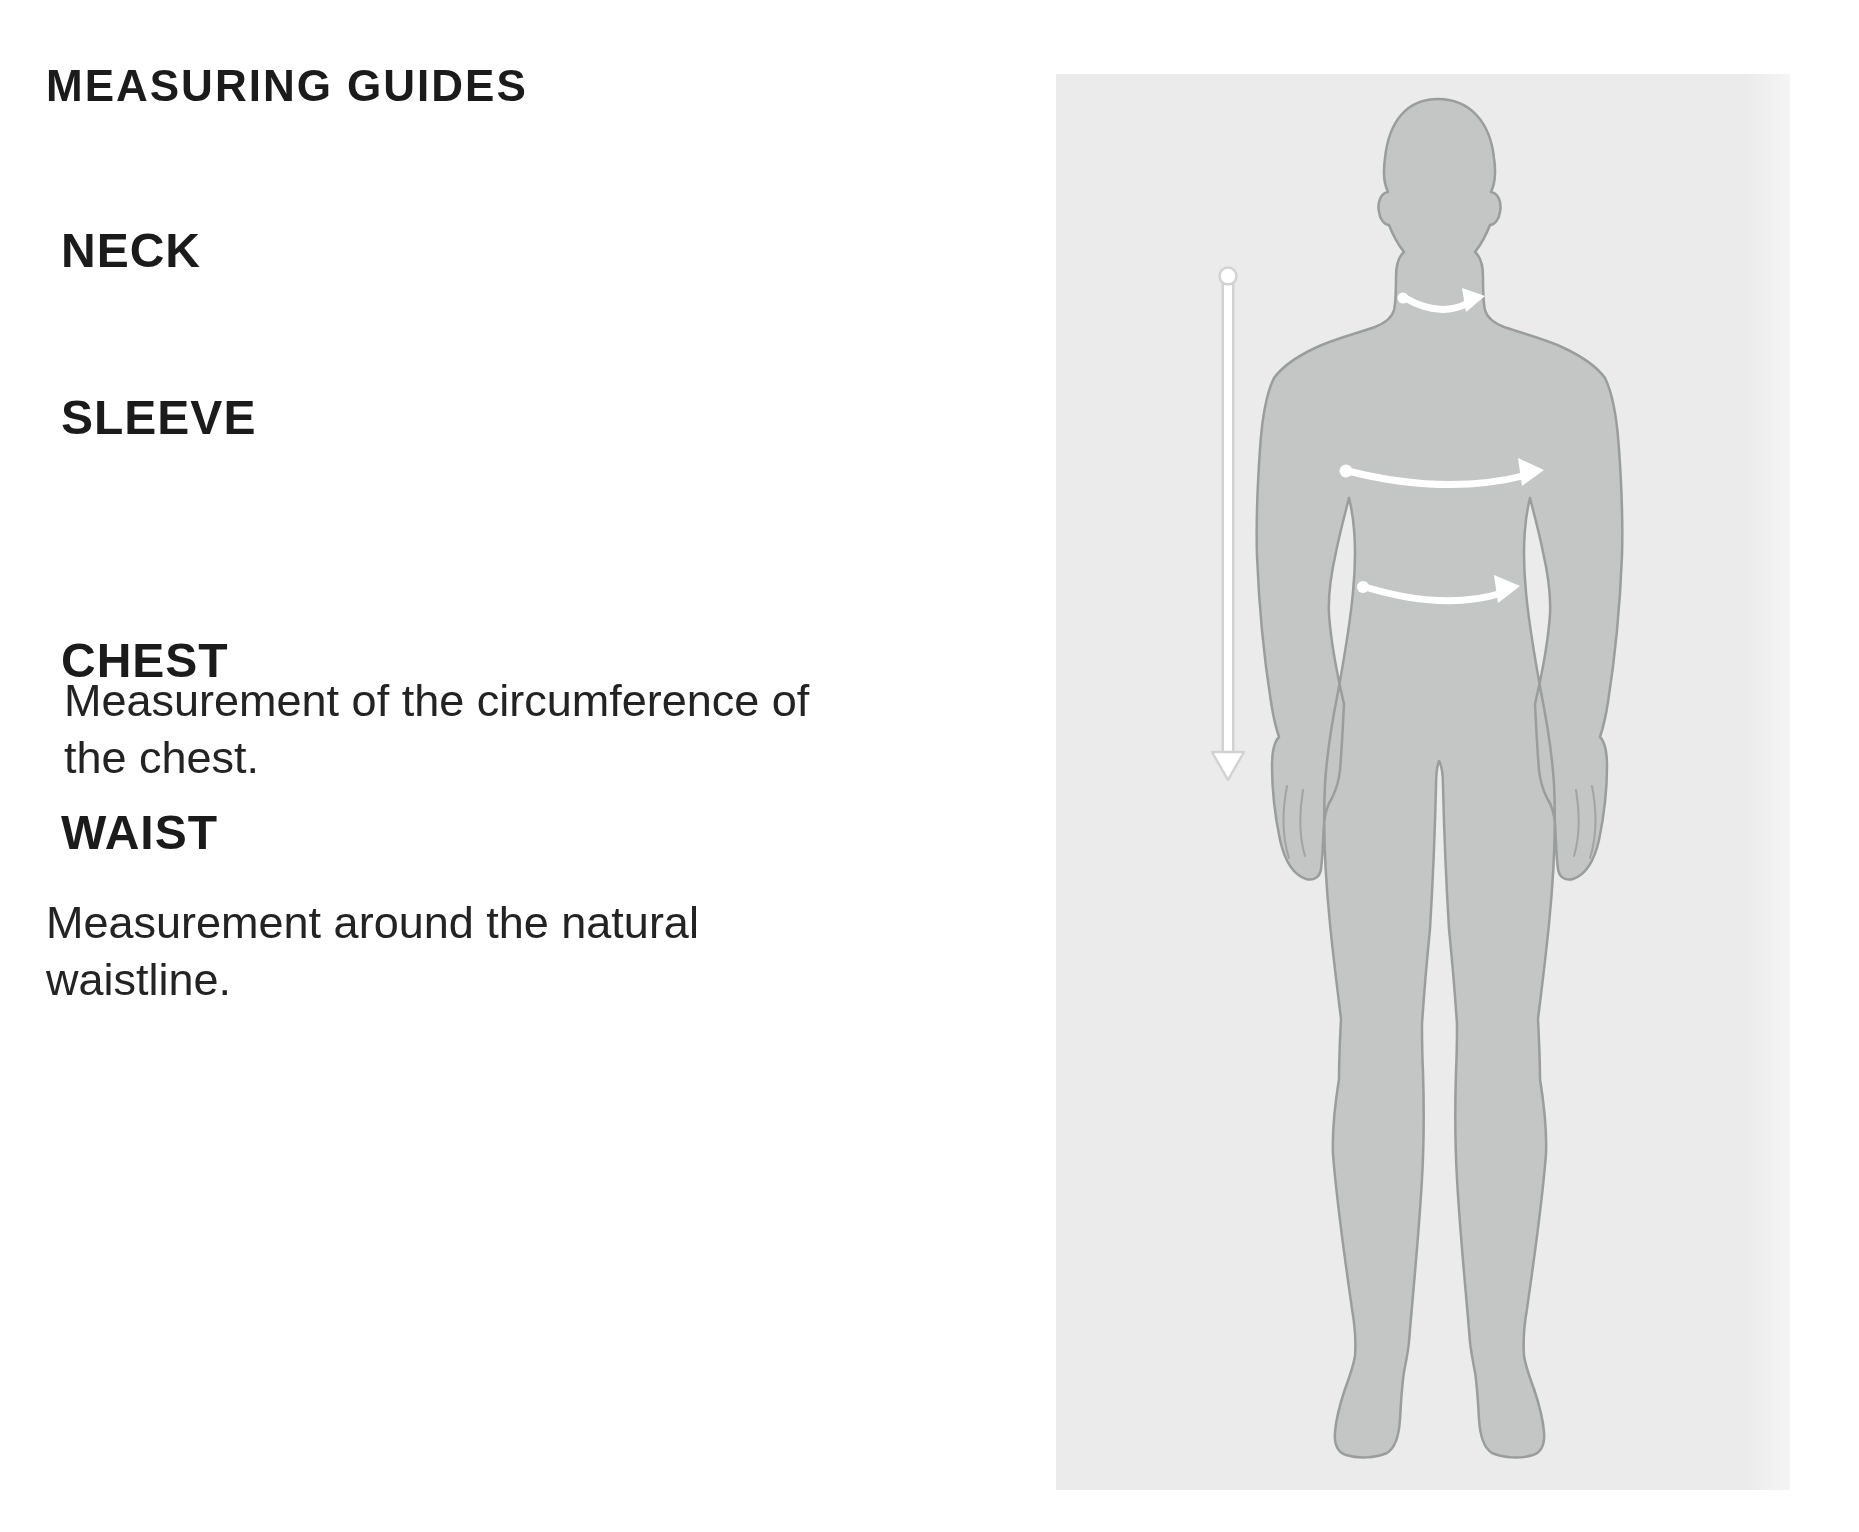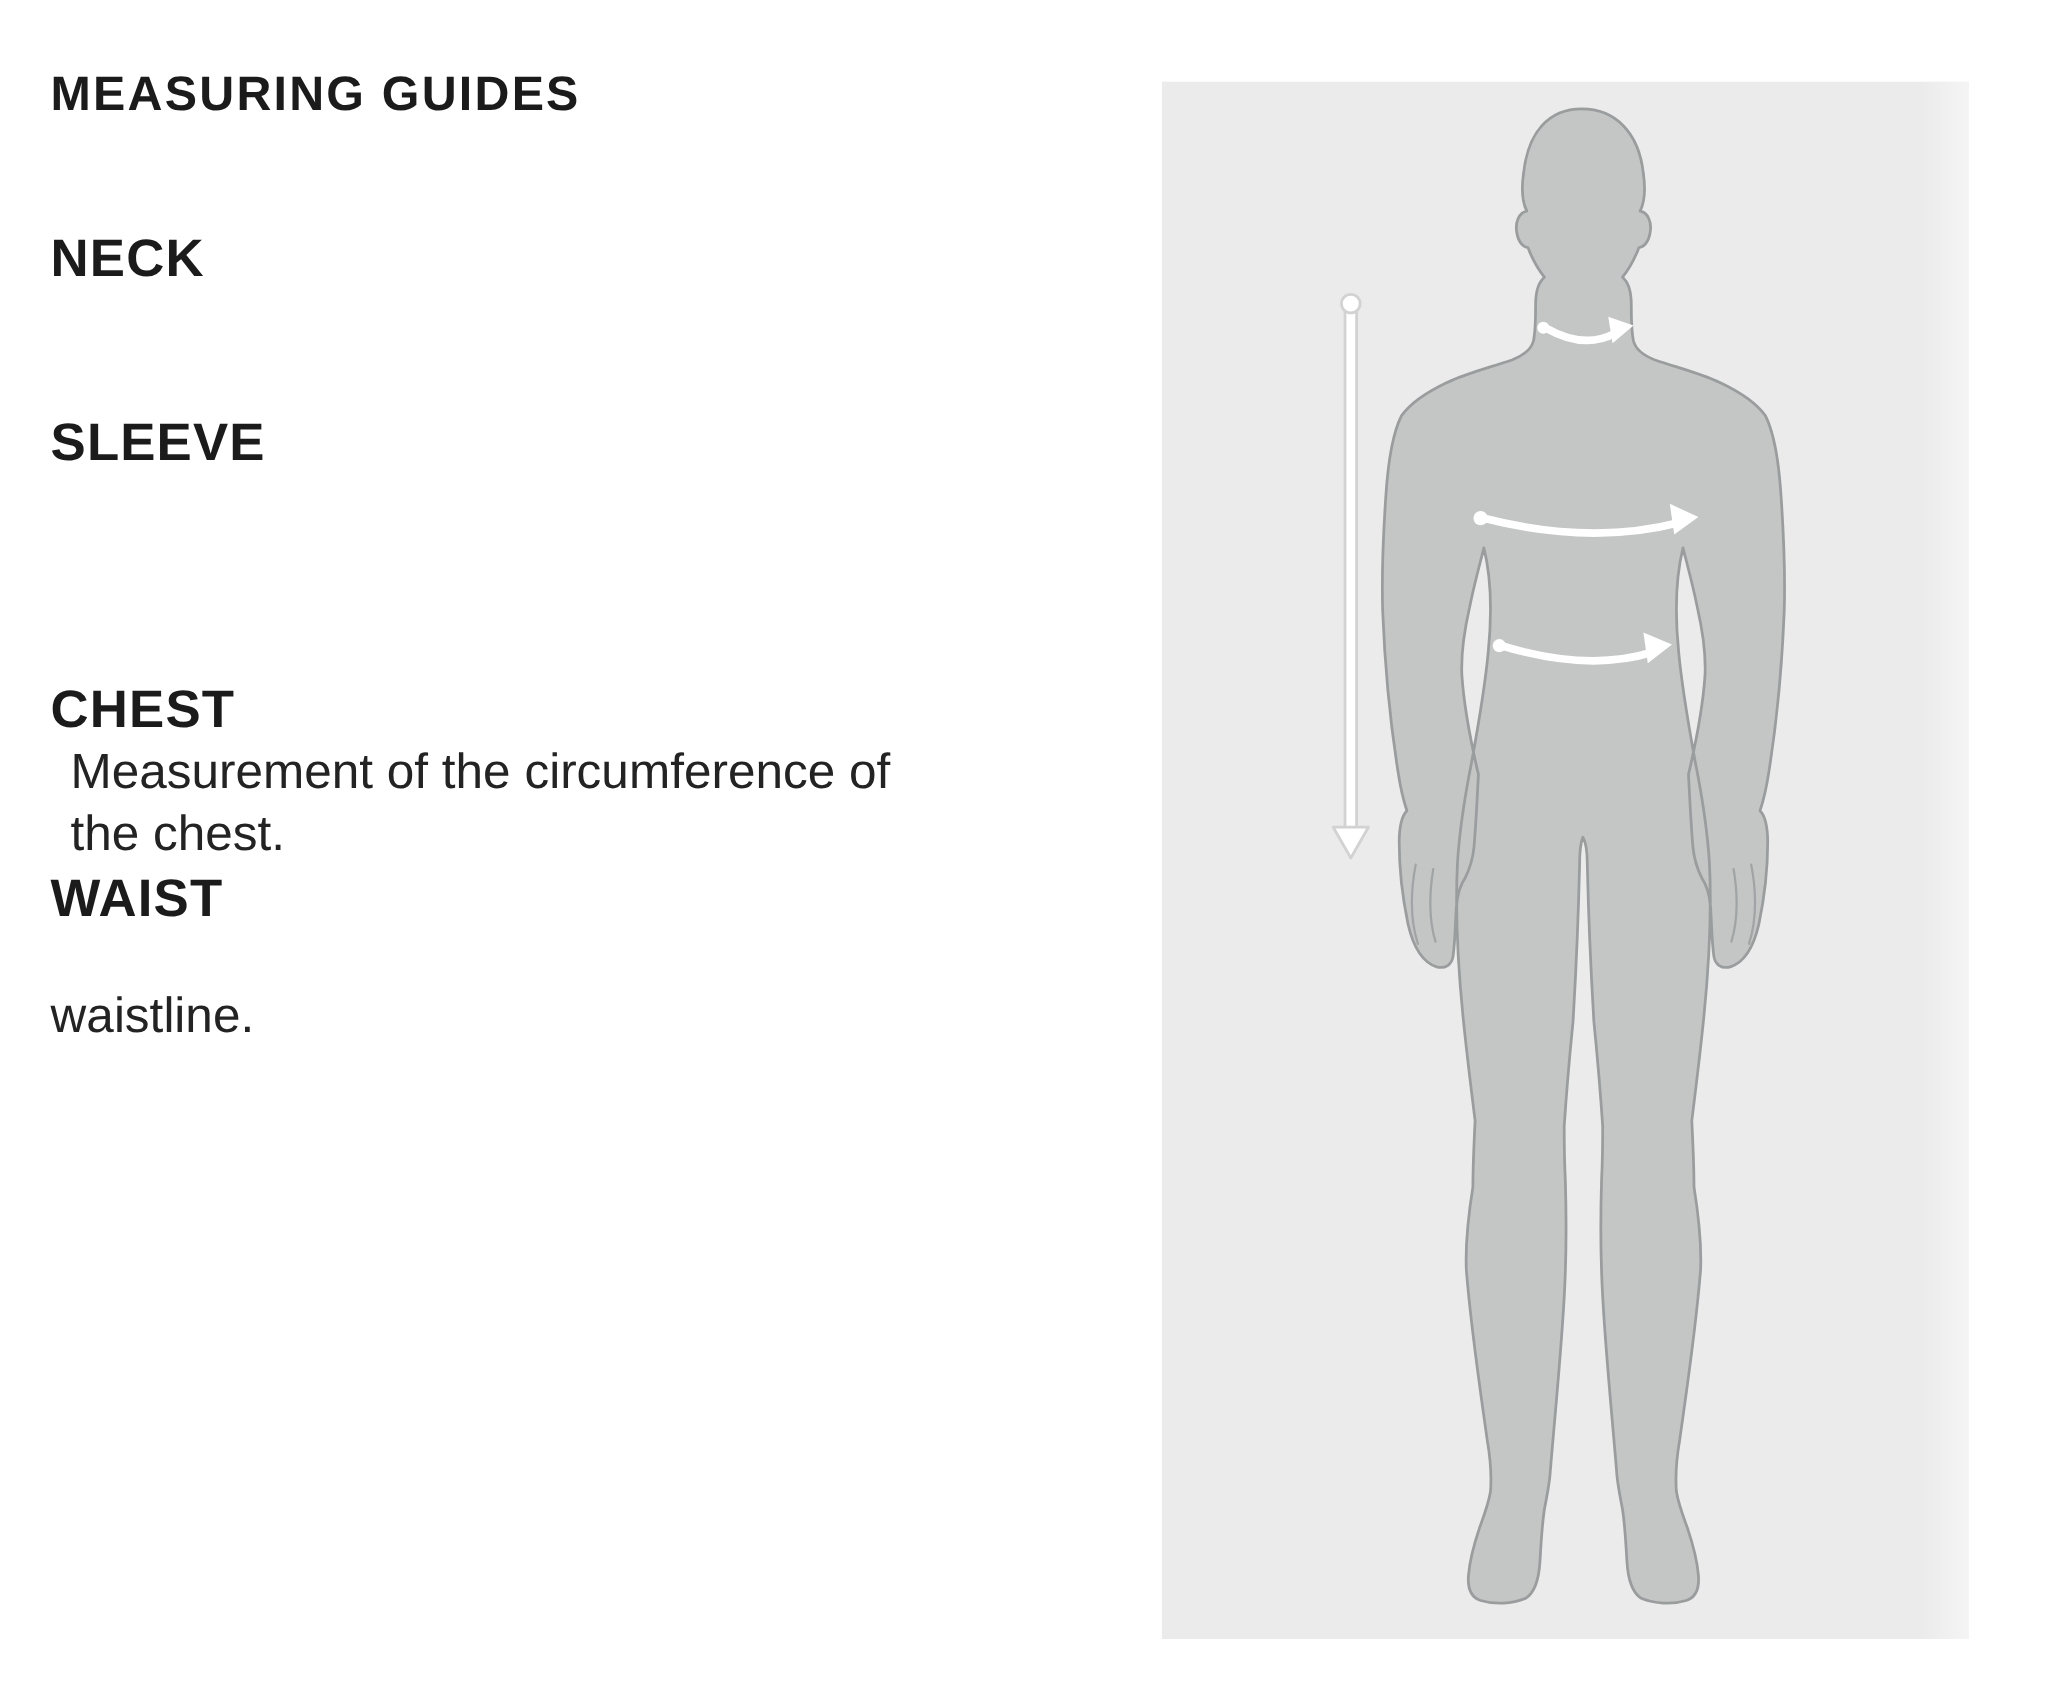--- a/index.html
+++ b/index.html
@@ -13,21 +13,21 @@
     font-family:"Liberation Sans","DejaVu Sans",sans-serif;
     position:relative;overflow:hidden;
   }
   .page{position:absolute;inset:0;}
   .title{
     position:absolute;left:46px;top:64px;margin:0;
     font-size:44px;line-height:44px;font-weight:700;letter-spacing:2px;
     color:var(--heading);white-space:nowrap;
   }
   .sec-heading{
-    position:absolute;left:46px;margin:0;
+    position:absolute;left:46px;margin:15px;
     font-size:48px;line-height:48px;font-weight:700;letter-spacing:1px;
     color:var(--heading);white-space:nowrap;
   }
   .sec-desc{
     position:absolute;left:46px;margin:0;
     font-size:45px;line-height:57px;font-weight:400;
     color:var(--text);
   }
   .sec-desc .ln{display:block;white-space:nowrap;}
   .h-neck{top:212px;}  .d-neck{top:270px;}
@@ -60,20 +60,21 @@
   <h2 class="sec-heading h-sleeve">SLEEVE</h2>
 
   <h2 class="sec-heading h-chest">CHEST</h2>
   <p class="sec-desc d-chest">
     <span class="ln">Measurement of the circumference of</span>
     <span class="ln">the chest.</span>
   </p>
 
   <h2 class="sec-heading h-waist">WAIST</h2>
   <p class="sec-desc d-waist">
+    <span class="ln">Measurement around the natural</span>
     <span class="ln">waistline.</span>
   </p>
 
   <svg class="figure-panel" viewBox="0 0 734 1416" aria-hidden="true">
     <defs>
       <linearGradient id="edgeSheen" x1="0" y1="0" x2="1" y2="0">
         <stop offset="0.94" stop-color="#ffffff" stop-opacity="0"></stop>
         <stop offset="1" stop-color="#ffffff" stop-opacity="0.5"></stop>
       </linearGradient>
     </defs>

